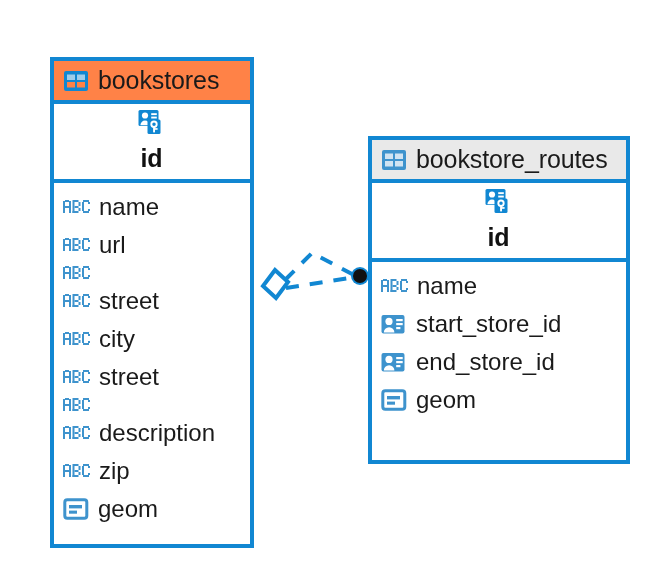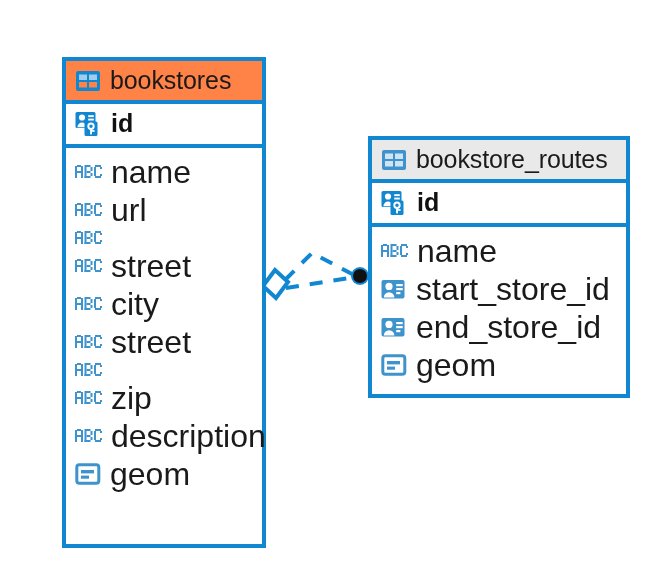--- a/index.html
+++ b/index.html
@@ -47,32 +47,33 @@
     align-items: center;
     gap: 9px;
     padding: 5px 10px 6px 9px;
     box-sizing: border-box;
     border-top: 4px solid #1187d2;
     border-bottom: 4px solid #1187d2;
     font-size: 25px;
     font-weight: bold;
     color: #111111;
     white-space: nowrap;
+    flex-direction: column;
   }
 
   .field-list {
     padding: 5px 0 7px 0;
   }
   .field-row {
     display: flex;
     align-items: center;
     gap: 9px;
     padding: 2px 10px 2px 9px;
     box-sizing: border-box;
-    font-size: 32px;
+    font-size: 24px;
     color: #1a1a1a;
     white-space: nowrap;
     line-height: 34px;
   }
 
   .icon {
     flex: 0 0 auto;
     display: inline-flex;
     align-items: center;
     justify-content: center;
@@ -98,21 +99,21 @@
     <path d="M 285 280 L 312 253 L 356 276" fill="none" stroke="#1187d2" stroke-width="4" stroke-dasharray="13 11" stroke-linecap="butt"></path>
 
     <path d="M 286 288 L 356 277" fill="none" stroke="#1187d2" stroke-width="4" stroke-dasharray="13 11" stroke-linecap="butt"></path>
 
     <path d="M 275 270 L 288 282 L 276 298 L 263 286 Z" fill="#ffffff" stroke="#1187d2" stroke-width="4" stroke-linejoin="miter"></path>
 
     <circle cx="360" cy="276" r="9" fill="#1187d2"></circle>
     <circle cx="360" cy="276" r="7" fill="#111111"></circle>
   </svg>
 
-  <div class="entity" style="left:62px; top:57px; width:204px; height:491px;">
+  <div class="entity" style="left:50px; top:57px; width:204px; height:491px;">
 
     <div class="entity-header accent">
       <span class="icon">
         <svg width="26" height="22" viewBox="0 0 26 22" xmlns="http://www.w3.org/2000/svg">
           <rect x="1" y="1" width="24" height="20" rx="2" fill="#1187d2"></rect>
           <rect x="4" y="4.5" width="8" height="5.5" fill="#9fcdea"></rect>
           <rect x="14" y="4.5" width="8" height="5.5" fill="#9fcdea"></rect>
           <rect x="4" y="12" width="8" height="5.5" fill="#ff8247"></rect>
           <rect x="14" y="12" width="8" height="5.5" fill="#ff8247"></rect>
         </svg>
@@ -327,63 +328,63 @@
               <rect x="15.5" y="8" width="2" height="3"></rect>
                 <rect x="9.5" y="11" width="6" height="2"></rect>
               <rect x="20" y="0" width="6" height="2"></rect>
                 <rect x="19" y="2" width="2" height="9"></rect>
               <rect x="20" y="11" width="6" height="2"></rect>
                 <rect x="25" y="2" width="2" height="2"></rect>
               <rect x="25" y="9" width="2" height="2"></rect>
             </g>
           </svg>
         </span>
+        <span>description</span>
+      </div>
+
+      <div class="field-row">
+        <span class="icon">
+          <svg width="27" height="14" viewBox="0 0 27 14" xmlns="http://www.w3.org/2000/svg">
+            <g fill="#3e93cd">
+              <rect x="0" y="1" width="2" height="12"></rect>
+                <rect x="2" y="0" width="4" height="2"></rect>
+              <rect x="6" y="1" width="2" height="12"></rect>
+                <rect x="2" y="6" width="4" height="2"></rect>
+              <rect x="9.5" y="0" width="6" height="2"></rect>
+                <rect x="9.5" y="2" width="2" height="11"></rect>
+              <rect x="15.5" y="2" width="2" height="4"></rect>
+                <rect x="11.5" y="6" width="4" height="2"></rect>
+              <rect x="15.5" y="8" width="2" height="3"></rect>
+                <rect x="9.5" y="11" width="6" height="2"></rect>
+              <rect x="20" y="0" width="6" height="2"></rect>
+                <rect x="19" y="2" width="2" height="9"></rect>
+              <rect x="20" y="11" width="6" height="2"></rect>
+                <rect x="25" y="2" width="2" height="2"></rect>
+              <rect x="25" y="9" width="2" height="2"></rect>
+            </g>
+          </svg>
+        </span>
         <span>zip</span>
-      </div>
-
-      <div class="field-row">
-        <span class="icon">
-          <svg width="27" height="14" viewBox="0 0 27 14" xmlns="http://www.w3.org/2000/svg">
-            <g fill="#3e93cd">
-              <rect x="0" y="1" width="2" height="12"></rect>
-                <rect x="2" y="0" width="4" height="2"></rect>
-              <rect x="6" y="1" width="2" height="12"></rect>
-                <rect x="2" y="6" width="4" height="2"></rect>
-              <rect x="9.5" y="0" width="6" height="2"></rect>
-                <rect x="9.5" y="2" width="2" height="11"></rect>
-              <rect x="15.5" y="2" width="2" height="4"></rect>
-                <rect x="11.5" y="6" width="4" height="2"></rect>
-              <rect x="15.5" y="8" width="2" height="3"></rect>
-                <rect x="9.5" y="11" width="6" height="2"></rect>
-              <rect x="20" y="0" width="6" height="2"></rect>
-                <rect x="19" y="2" width="2" height="9"></rect>
-              <rect x="20" y="11" width="6" height="2"></rect>
-                <rect x="25" y="2" width="2" height="2"></rect>
-              <rect x="25" y="9" width="2" height="2"></rect>
-            </g>
-          </svg>
-        </span>
-        <span>description</span>
       </div>
 
       <div class="field-row">
         <span class="icon">
           <svg width="26" height="22" viewBox="0 0 26 22" xmlns="http://www.w3.org/2000/svg">
             <rect x="1.8" y="1.8" width="22" height="18.5" rx="2.5" fill="#ffffff" stroke="#3e93cd" stroke-width="3"></rect>
             <rect x="6" y="7" width="13" height="3.4" fill="#3e93cd"></rect>
             <rect x="6" y="12.6" width="8" height="3.1" fill="#3e93cd"></rect>
           </svg>
         </span>
         <span>geom</span>
       </div>
 
     </div>
   </div>
 
-  <div class="entity" style="left:368px; top:136px; width:262px; height:262px;">
+  <div class="entity" style="left:368px; top:136px; width:262px; height:328px;">
 
     <div class="entity-header neutral">
       <span class="icon">
         <svg width="26" height="22" viewBox="0 0 26 22" xmlns="http://www.w3.org/2000/svg">
           <rect x="1" y="1" width="24" height="20" rx="2" fill="#3e93cd"></rect>
           <rect x="4" y="4.5" width="8" height="5.5" fill="#cfe3f2"></rect>
           <rect x="14" y="4.5" width="8" height="5.5" fill="#cfe3f2"></rect>
           <rect x="4" y="12" width="8" height="5.5" fill="#cfe3f2"></rect>
           <rect x="14" y="12" width="8" height="5.5" fill="#cfe3f2"></rect>
         </svg>

